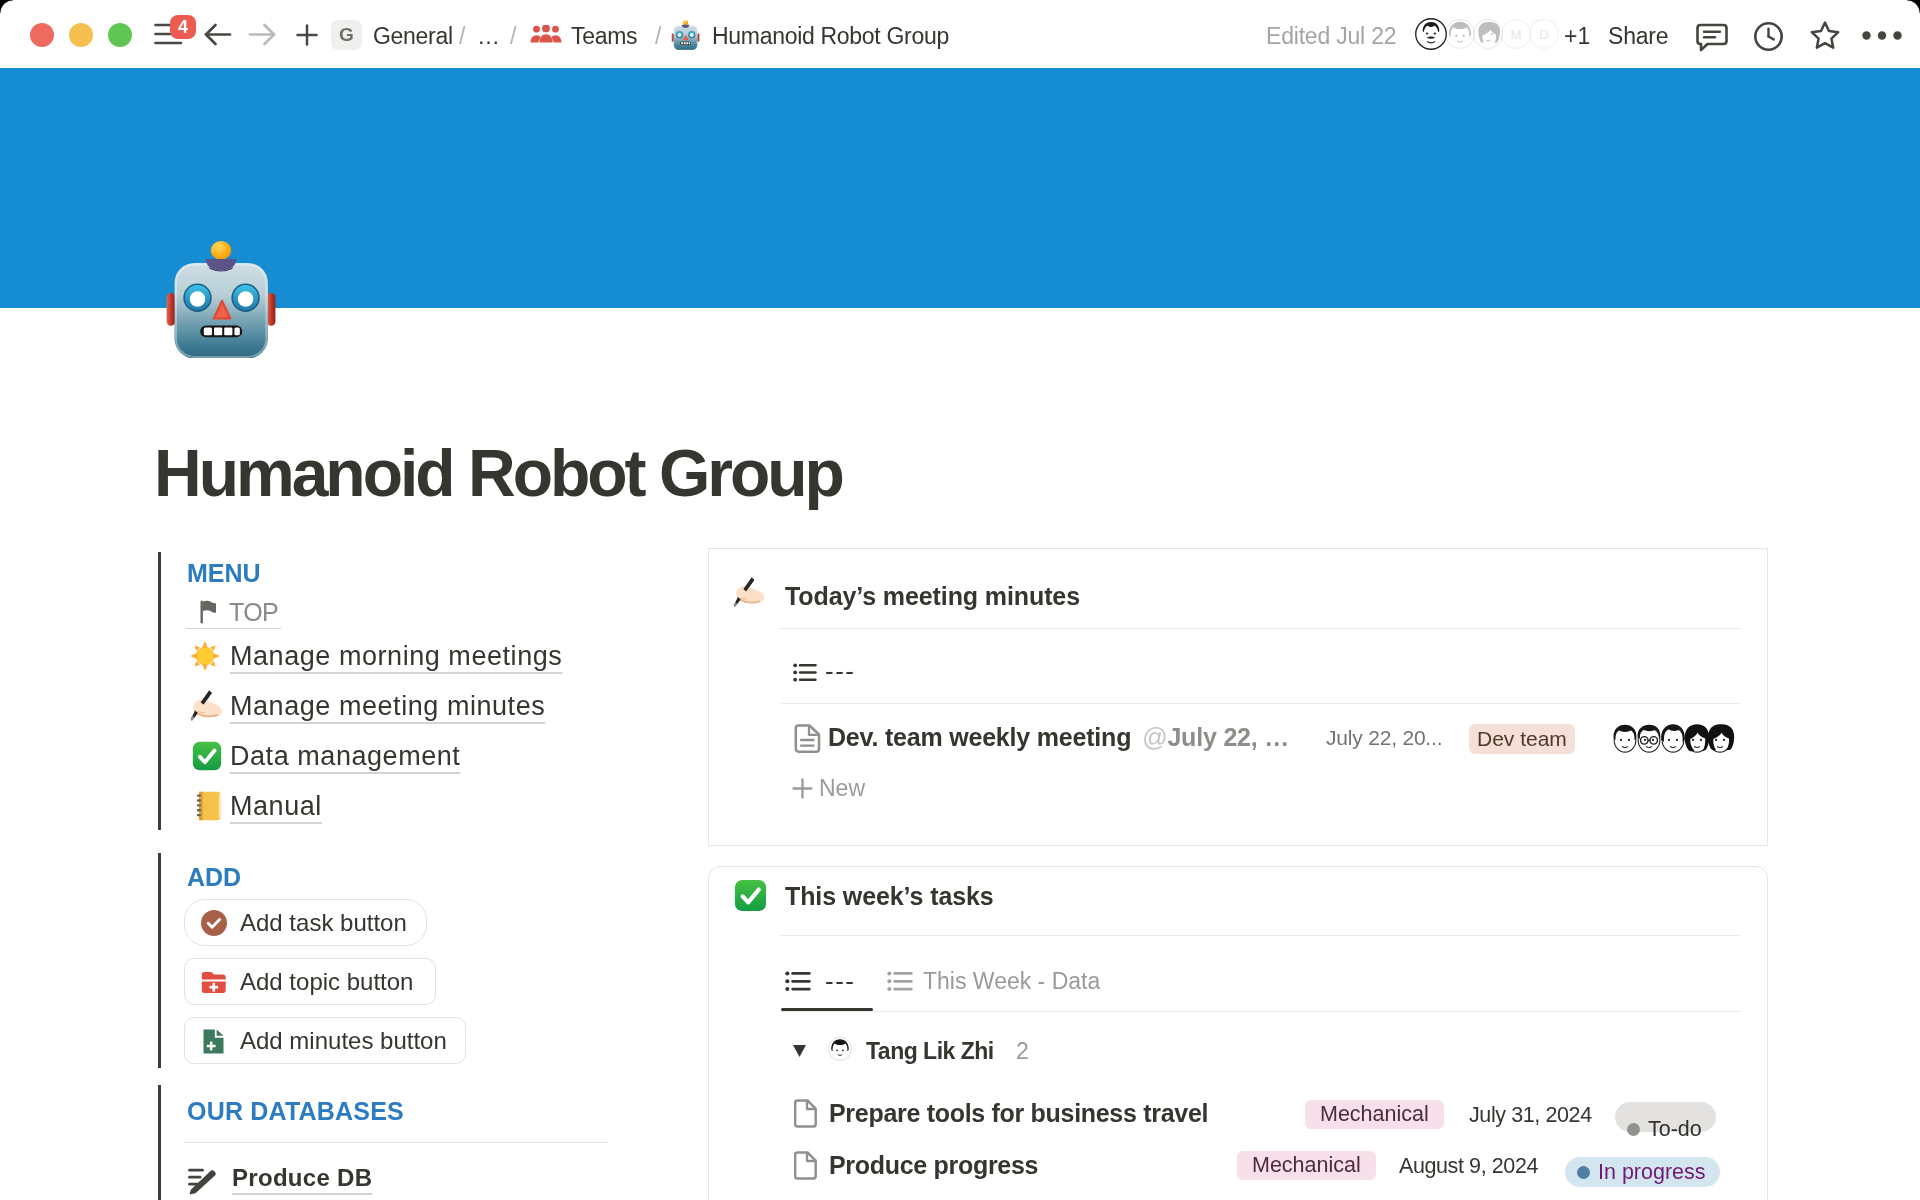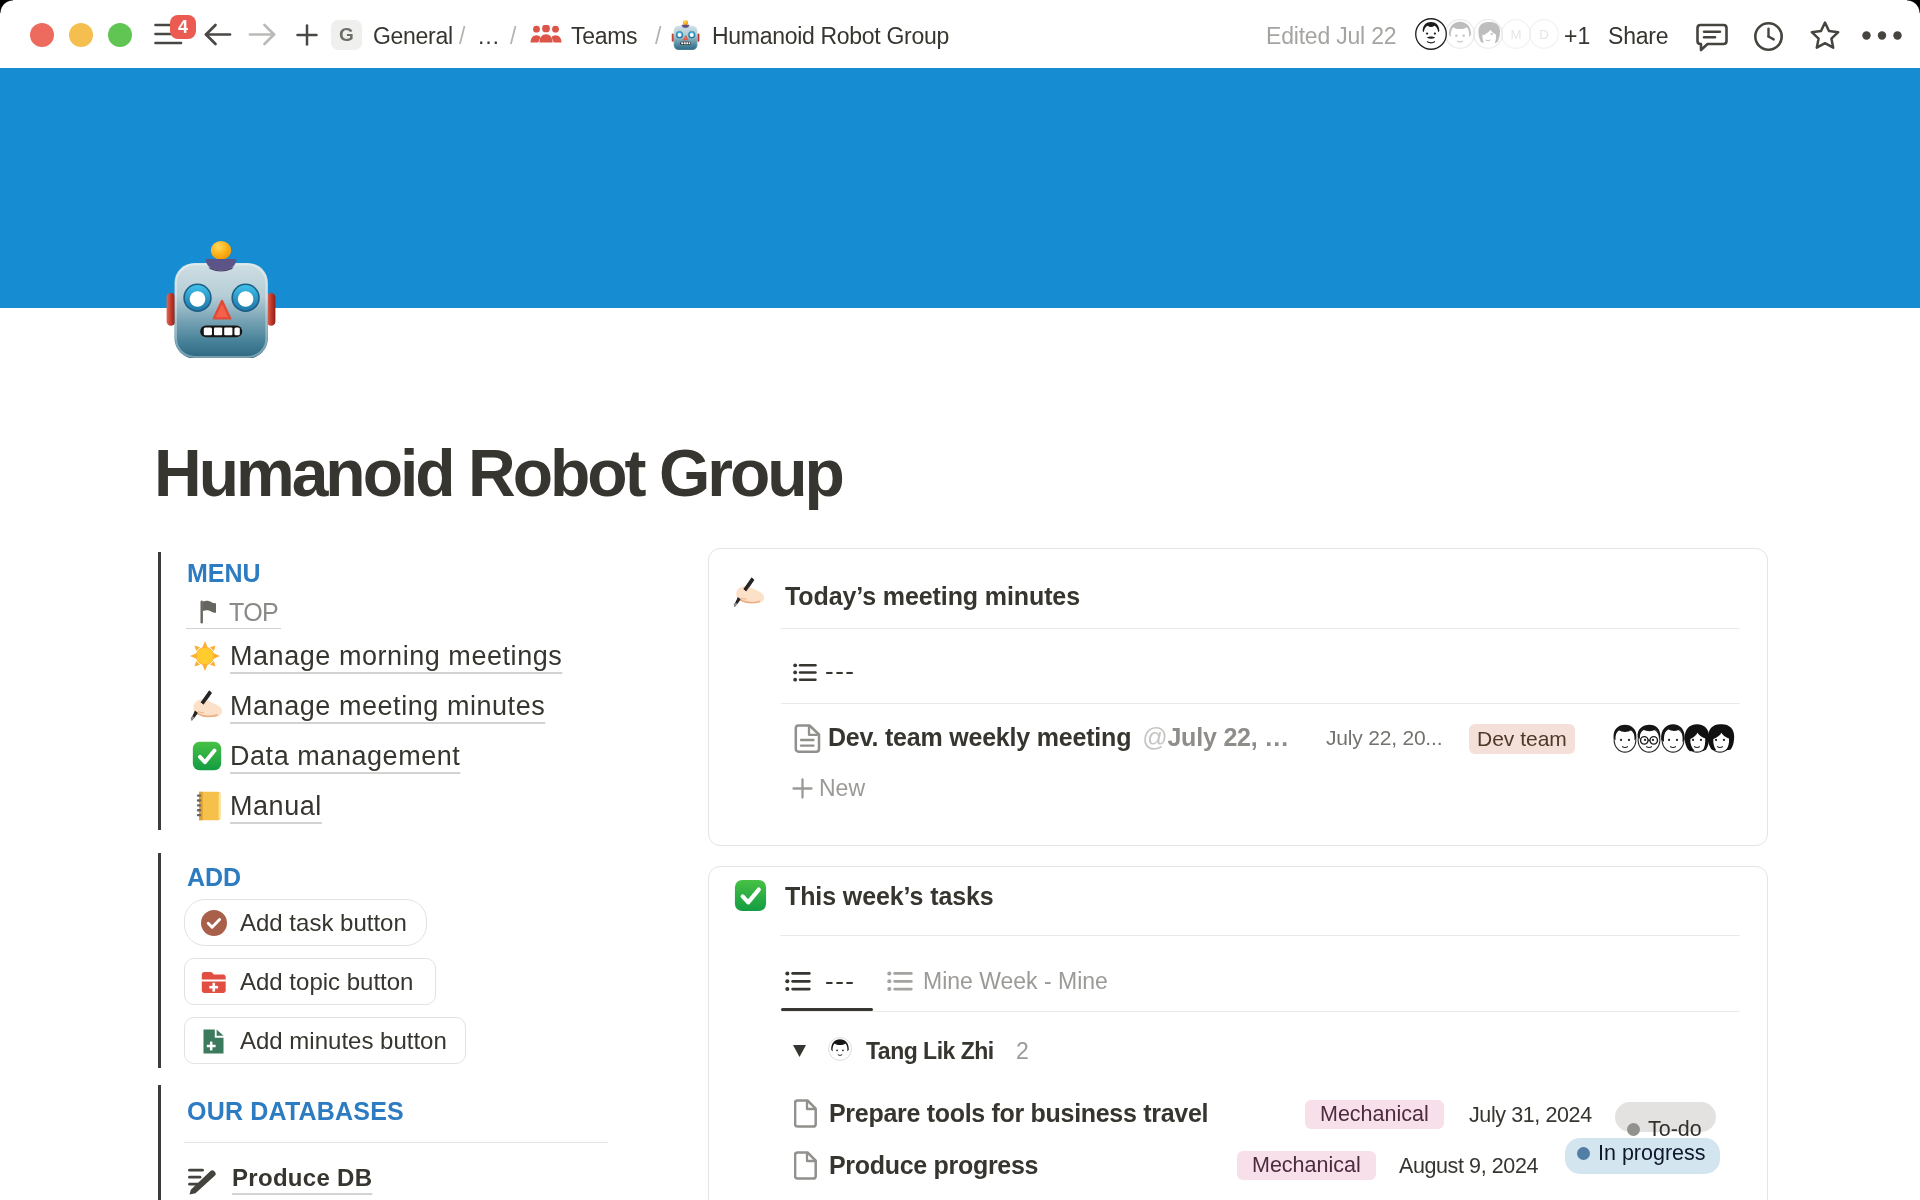--- a/index.html
+++ b/index.html
@@ -341,21 +341,21 @@
       <g stroke="#45433e" stroke-width="2.8" stroke-linecap="round">
         <line x1="1.5" y1="3.2" x2="14.5" y2="3.2"></line>
         <line x1="1.5" y1="10.2" x2="12" y2="10.2"></line>
         <line x1="1.5" y1="17.2" x2="14.5" y2="17.2"></line>
       </g>
       <path d="M1.5 27.5 l1.3-4.8 L22.5 4 c1-1.1 2.6-1.1 3.6 0 l.9.9 c1 1.1 1 2.7 0 3.7 L7.5 26.2 Z" fill="#45433e"></path>
     </svg>
   </div>
 <div class="abs" style="left:232px;top:1164px;font-size:24px;letter-spacing:.3px;font-weight:bold;color:#37352f"><span class="ul">Produce DB</span></div>
 
-<div class="abs" style="left:708px;top:548px;width:1060px;height:298px;border:1px solid #e6e5e3;border-radius:12px;background:#fff">
+<div class="abs" style="left:708px;top:548px;width:1060px;height:298px;border:1px solid #e6e5e3;border-radius:0;background:#fff">
   <div class="abs" style="left:24px;top:28px" id="c1-hand">
       <svg width="35" height="35" viewBox="0 0 36 36">
 <path d="M19.2 0.5 L21.8 3 L4.5 27.5 L1.8 30.8 L0.8 28.5 Z" fill="#262626"></path>
 <path d="M4 14 C7 9 13 8 17 10.5 C22 12.5 28 15 30 17 C33 19.5 32.5 24 29.5 25.5 C27 27 23 27.5 19.5 26.5 L7 23.5 C3.5 22.5 2.5 18 4 14 Z" fill="#fde0c8"></path>
 <path d="M19.2 0.5 L21.8 3 L13.5 14.8 L10.5 12.6 Z" fill="#262626"></path>
 <path d="M7 23.5 C12 26.2 20 27.2 27 25.2" fill="none" stroke="#edaf84" stroke-width="1.8" stroke-linecap="round"></path>
 <path d="M10.5 12.6 l3 2.2 -5.6 8 -3-2.2z" fill="#fde0c8"></path>
 <path d="M8 21.5 C10 22.5 12 22.8 14 22.3" fill="none" stroke="#f0b98e" stroke-width="1.2"></path>
 <path d="M4.9 20.6 L7.9 22.8 L4.5 27.5 L2.6 26.1 Z" fill="#262626"></path>
 <path d="M2.6 26.1 L4.5 27.5 L1.8 30.8 L0.8 28.5 Z" fill="#8f8f8f"></path>
@@ -492,21 +492,21 @@
           <circle cx="2.1" cy="10" r="2"></circle>
           <circle cx="2.1" cy="17.6" r="2"></circle>
         </g>
         <g stroke="#a4a3a0" stroke-width="2.7" stroke-linecap="round">
           <line x1="7.3" y1="2.4" x2="23.5" y2="2.4"></line>
           <line x1="7.3" y1="10" x2="23.5" y2="10"></line>
           <line x1="7.3" y1="17.6" x2="23.5" y2="17.6"></line>
         </g>
       </svg>
     </div>
-  <div class="abs" style="left:214px;top:101px;font-size:23px;color:#9b9a97">Mine Week - Mine</div>
+  <div class="abs" style="left:214px;top:101px;font-size:23px;color:#9b9a97">This Week - Data</div>
   <div class="abs" style="left:72px;top:144px;right:27px;height:1px;background:#ebeae8"></div>
   <div class="abs" style="left:72px;top:141px;width:92px;height:3px;background:#37352f;border-radius:2px"></div>
   <svg class="abs" style="left:84px;top:178px" width="13" height="12" viewBox="0 0 13 12">
       <path d="M0 0h13L6.5 12z" fill="#37352f"></path>
     </svg>
   <div class="abs" style="left:119px;top:170px" id="c2-av"><span style="display:inline-block;width:24px;height:24px;opacity:1"><svg width="24" height="24" viewBox="0 0 36 36">
           <circle cx="18" cy="18" r="17.2" fill="#fff" stroke="#ddd" stroke-width="1.5"></circle>
           <g>
             <path d="M4.8 19 C4.4 9 10.4 3.2 18 3.2 s13.6 5.8 13.2 15.8 l-2.2 2.6 c.5-5.5-.6-9.8-3-11.8 -1.9 1.5-4.8 2.3-8 2.3 s-6.1-.8-8-2.3 c-2.4 2-3.5 6.3-3 11.8z" fill="#161616"></path>
             <circle cx="13.6" cy="20" r="1.4" fill="#222"></circle>
@@ -528,14 +528,14 @@
   <div class="abs" style="left:906px;top:235px;height:30px;padding:12px 14px 0 12px;background:#e3e2e0;border-radius:15px;font-size:21.5px;line-height:30px;color:#32302c"><span style="display:inline-block;width:13px;height:13px;border-radius:50%;background:#91918e;margin-right:8px"></span>To-do</div>
   <div class="abs" style="left:85px;top:284px" id="c2-doc2">
       <svg width="23" height="29" viewBox="0 0 23 29">
         <path d="M3.8 1.5 h9.7 L21.7 9.7 v15.5 c0 1.4-1.2 2.4-2.7 2.4 H3.8 c-1.5 0-2.7-1-2.7-2.4 V3.9 c0-1.4 1.2-2.4 2.7-2.4 z" fill="none" stroke="#91908d" stroke-width="2.5" stroke-linejoin="round"></path>
         <path d="M13 2 v8 h8.2" fill="none" stroke="#91908d" stroke-width="2.3" stroke-linejoin="round"></path>
       </svg>
     </div>
   <div class="abs" style="left:120px;top:283px;font-size:25px;letter-spacing:-.3px;font-weight:bold;color:#37352f">Produce progress</div>
   <div class="abs" style="left:528px;top:284px;height:29px;padding:0 15px;background:#f7e0ea;border-radius:6px;font-size:21.5px;line-height:29px;color:#4d2a3d">Mechanical</div>
   <div class="abs" style="left:690px;top:287px;font-size:21.5px;letter-spacing:-.4px;color:#373530">August 9, 2024</div>
-  <div class="abs" style="left:856px;top:271px;height:36px;padding:0 14px 0 12px;background:#d3e5ef;border-radius:15px;font-size:21.5px;line-height:30px;color:#0f172a"><span style="display:inline-block;width:13px;height:13px;border-radius:50%;background:#527da5;margin-right:8px"></span>In progress</div>
+  <div class="abs" style="left:856px;top:290px;height:30px;padding:0 14px 0 12px;background:#d3e5ef;border-radius:15px;font-size:21.5px;line-height:30px;color:#701a75"><span style="display:inline-block;width:13px;height:13px;border-radius:50%;background:#527da5;margin-right:8px"></span>In progress</div>
 </div>
 
 </body></html>

